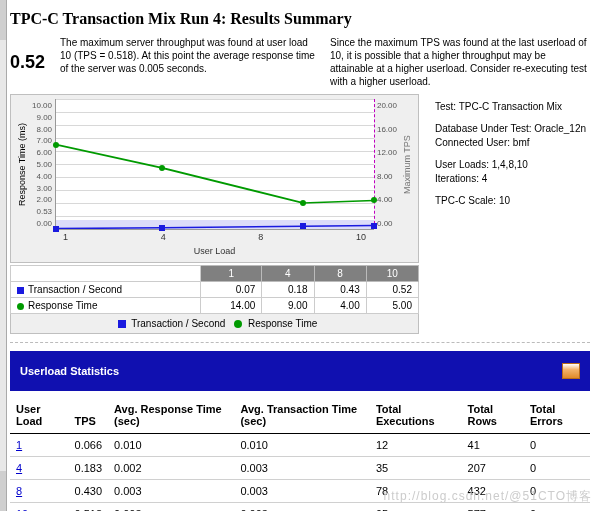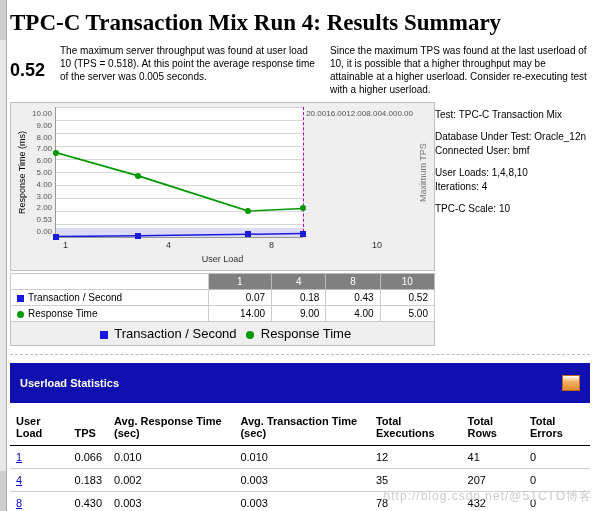--- a/index.html
+++ b/index.html
@@ -1,43 +1,43 @@
 <!DOCTYPE html>
 <html><head>
 <meta charset="utf-8">
 <style>
 html,body{margin:0;padding:0;font-family:Arial,Helvetica,sans-serif;font-size:11px;color:#000;background:#fff}
 .page{width:600px;box-sizing:border-box;padding:6px 10px}
-h1{font-family:Georgia,'Times New Roman',serif;font-size:23px;font-weight:bold;margin:4px 0 8px 0}
+h1{font-family:Georgia,'Times New Roman',serif;font-size:16px;font-weight:bold;margin:4px 0 8px 0}
 .summary-row{display:flex;gap:10px;margin-bottom:6px}
 .tps-big{font-size:18px;font-weight:bold;width:40px;align-self:center}
 .summary-text{flex:1;font-size:10px;line-height:1.3}
-.content-row{display:flex;gap:0}
+.content-row{display:flex;gap:16px}
 .chart-area{flex:1}
 .info-panel{width:155px;font-size:10px;line-height:1.4;padding-top:6px}
 .chart-bg{background:#efefef;border:1px solid #bfbfbf;padding:4px 4px 0 4px;box-sizing:border-box}
 .plot-wrap{display:flex}
 .yaxis-label{writing-mode:vertical-rl;transform:rotate(180deg);font-size:9px;text-align:center;padding:2px}
 .yaxis-label2{writing-mode:vertical-rl;transform:rotate(180deg);font-size:9px;text-align:center;padding:2px;color:#777}
 .yticks{display:flex;flex-direction:column;justify-content:space-between;font-size:8px;text-align:right;padding:2px 3px;color:#555}
-.yticks2{display:flex;justify-content:space-between;font-size:8px;text-align:left;padding:2px 3px;color:#555}
+.yticks2{display:flex;flex-direction:column;justify-content:space-between;font-size:8px;text-align:left;padding:2px 3px;color:#555}
 .plot{position:relative;flex:1;height:130px;background:#fff;border-left:1px solid #999;border-bottom:1px solid #999}
 .xaxis{display:flex;justify-content:space-between;font-size:9px;padding:2px 12px;color:#333;margin-left:36px;margin-right:36px}
 .xaxis-label{text-align:center;font-size:9px;padding:2px 0 6px 0;color:#333}
 .hgrid{position:absolute;left:0;right:0;border-top:1px solid #d8d8d8}
 .vline{position:absolute;top:0;bottom:0;border-left:1px dashed #c000c0}
 .band{position:absolute;left:0;right:0;bottom:0;background:rgba(60,60,220,.18)}
 .series-line{position:absolute;top:0;left:0;width:100%;height:100%;pointer-events:none}
 .marker{position:absolute;width:6px;height:6px;border-radius:50%;transform:translate(-50%,-50%)}
 .marker.sq{border-radius:0}
 .tbl{width:100%;border-collapse:collapse;font-size:10px;margin-top:2px}
 .tbl th{background:#808080;color:#fff;font-weight:normal;padding:2px 4px;border:1px solid #bbb;text-align:center}
 .tbl td{padding:2px 6px;border:1px solid #ccc;text-align:right;background:#fff}
 .tbl td.first{text-align:left}
-.legend{text-align:center;font-size:13px;padding:4px;border:1px solid #bfbfbf;border-top:none;background:#efefef}
+.legend{text-align:center;font-size:10px;padding:4px;border:1px solid #bfbfbf;border-top:none;background:#efefef}
 .legend .sw{display:inline-block;width:8px;height:8px;margin:0 3px 0 6px;vertical-align:middle}
 .hr-dash{border:none;border-top:1px dashed #bbb;margin:8px 0}
 .section-bar{background:#1010b0;color:#fff;font-weight:bold;padding:12px 10px;display:flex;justify-content:space-between;align-items:center;margin-top:6px}
 .section-bar .box-icon{width:16px;height:14px;background:linear-gradient(#fff,#f3b36a 40%,#e08a2a);border:1px solid #b86b1a}
 .stats-tbl{width:100%;border-collapse:collapse;font-size:11px;margin-top:6px}
 .stats-tbl th{text-align:left;padding:6px 6px;border-bottom:1px solid #000;font-weight:bold;font-size:11px;vertical-align:bottom}
 .stats-tbl td{padding:5px 6px;border-bottom:1px solid #d0d0d0}
 .stats-tbl a{color:#0000cc;text-decoration:underline}
 .watermark{position:fixed;right:8px;bottom:6px;color:#ccc;font-size:12px;font-family:Arial;letter-spacing:1px;pointer-events:none}
 .scroll-edge{position:fixed;left:0;top:0;bottom:0;width:6px;background:#cfcfcf;border-right:1px solid #aaa}

